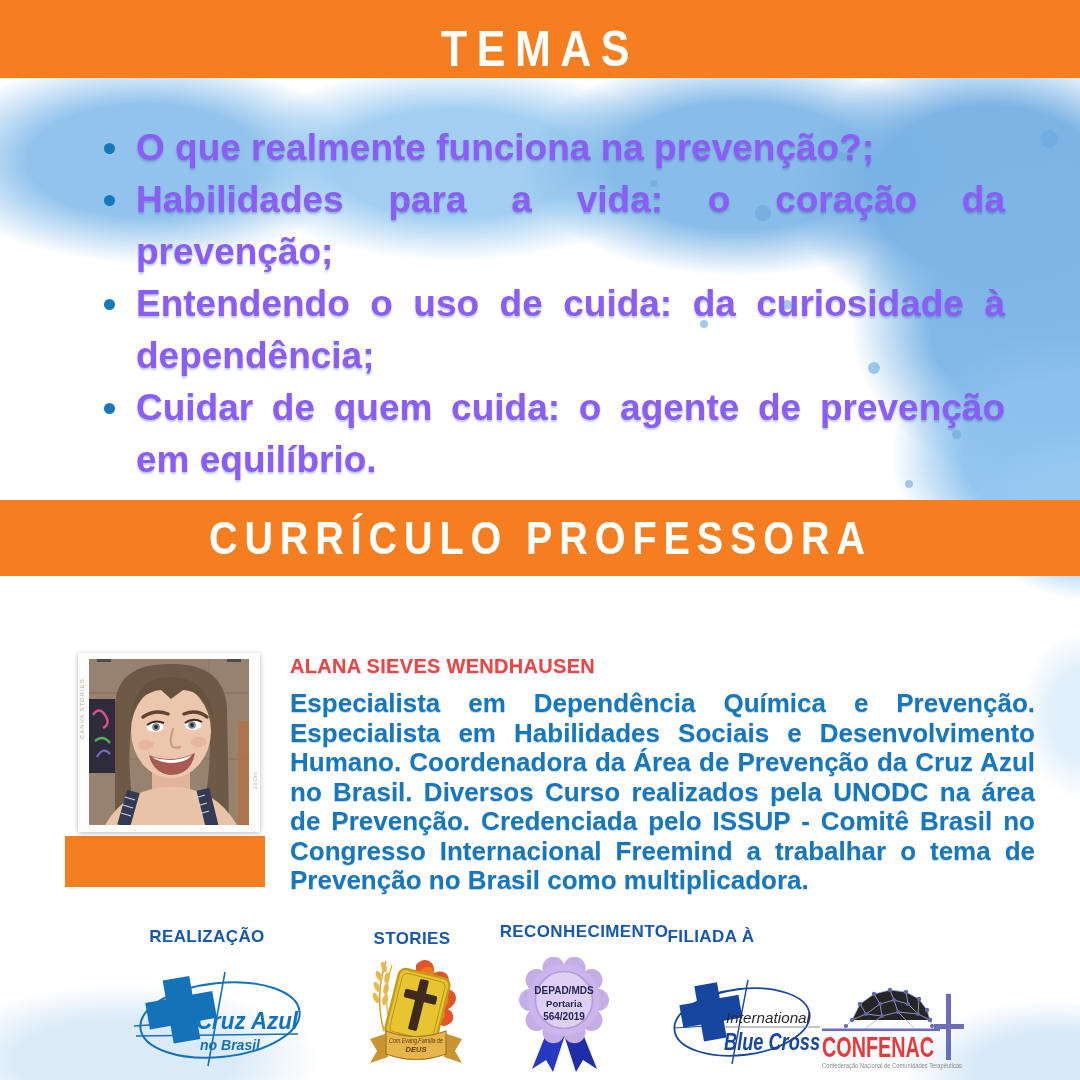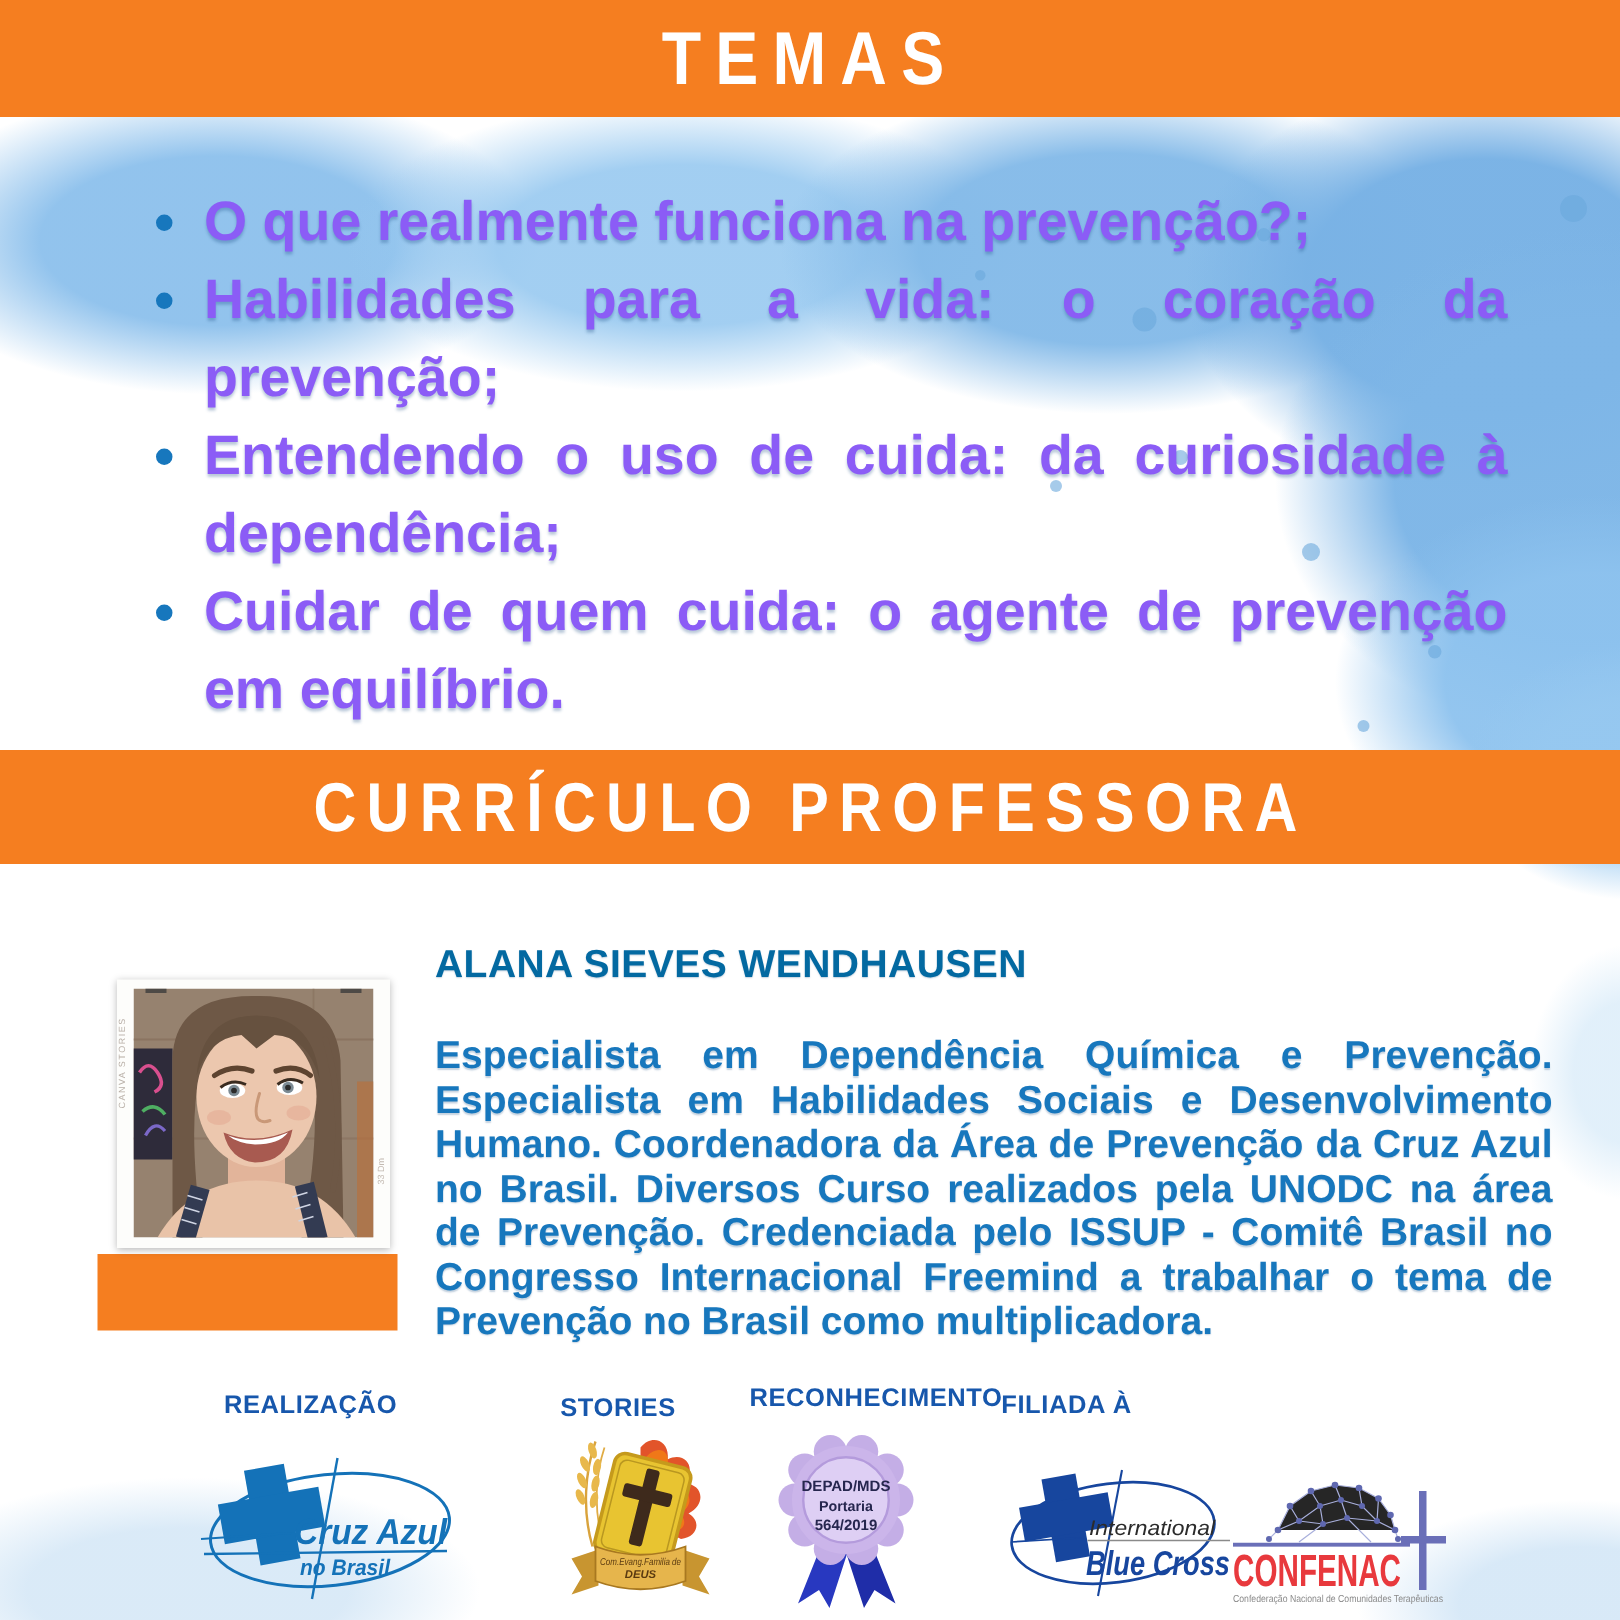--- a/index.html
+++ b/index.html
@@ -16,21 +16,21 @@
   .b4{left:790px;top:50px;width:400px;height:280px;background:radial-gradient(closest-side,rgba(121,178,229,.98) 60%,rgba(121,178,229,0));}
   .b5{left:850px;top:150px;width:420px;height:340px;background:radial-gradient(closest-side,rgba(126,182,231,.98) 62%,rgba(126,182,231,0));}
   .b6{left:890px;top:330px;width:350px;height:250px;background:radial-gradient(closest-side,rgba(141,194,238,.95) 58%,rgba(141,194,238,0));}
   .b7{left:975px;top:430px;width:230px;height:170px;background:radial-gradient(closest-side,rgba(150,200,240,.9) 55%,rgba(150,200,240,0));}
   .b8{left:-70px;top:985px;width:390px;height:150px;background:radial-gradient(closest-side,rgba(216,233,247,.95) 55%,rgba(216,233,247,0));}
   .b9{left:905px;top:1000px;width:300px;height:140px;background:radial-gradient(closest-side,rgba(214,232,247,.95) 55%,rgba(214,232,247,0));}
   .b10{left:1020px;top:630px;width:130px;height:170px;background:radial-gradient(closest-side,rgba(218,236,249,.8) 55%,rgba(218,236,249,0));}
   .sp{position:absolute;border-radius:50%;background:rgba(106,168,220,.6);}
   
   .banner{position:absolute;left:0;width:1080px;background:#F57E20;display:flex;align-items:center;justify-content:center;z-index:5;}
-  .banner-top{top:0;height:78px;}
+  .banner-top{top:0;height:78px;align-items:flex-end;}
   .banner-mid{top:500px;height:76px;}
   .banner h1{margin:0;color:#ffffff;font-weight:bold;display:inline-block;transform:scaleX(.86);white-space:nowrap;}
   .banner-top h1{font-size:50px;letter-spacing:11px;}
   .banner-mid h1{font-size:46px;letter-spacing:8px;}
   
   .temas{position:absolute;left:100px;top:122px;width:905px;z-index:3;list-style:none;margin:0;padding:0;}
   .temas li{
     position:relative;padding-left:36px;margin:0;text-align:justify;
     color:#8b5cf6;font-size:37px;font-weight:bold;line-height:52px;
     text-shadow:0 2px 2px rgba(23,74,128,.30);
@@ -47,22 +47,22 @@
   .frame-side{
     position:absolute;left:1px;top:86px;transform:rotate(-90deg);transform-origin:left top;
     font-size:6px;color:#b9b0a8;letter-spacing:1px;white-space:nowrap;
   }
   .frame-mark{
     position:absolute;right:2px;bottom:60px;transform:rotate(-90deg);transform-origin:right bottom;
     font-size:6px;color:#c3bab2;white-space:nowrap;
   }
   .accent-block{position:absolute;left:65px;top:836px;width:200px;height:51px;background:#F57E20;z-index:3;}
   .prof-name{
-    position:absolute;left:290px;top:627px;width:745px;z-index:3;
-    color:#0369a1;font-size:26px;font-weight:bold;letter-spacing:.3px;
+    position:absolute;left:290px;top:655px;width:745px;z-index:3;
+    color:#ef4444;font-size:20px;font-weight:bold;letter-spacing:.3px;
     text-shadow:0 1px 1px rgba(23,74,128,.25);
   }
   .prof-bio{
     position:absolute;left:290px;top:689px;width:745px;z-index:3;text-align:justify;
     color:#1777BD;font-size:26px;font-weight:bold;line-height:29.5px;
     text-shadow:0 1px 1px rgba(23,74,128,.25);
   }
   
   .flabel{
     position:absolute;transform:translateX(-50%);z-index:3;white-space:nowrap;
@@ -189,21 +189,21 @@
         <rect x="15" y="27" width="68" height="27"></rect>
       </g>
       <line x1="76" y1="96" x2="93" y2="2" stroke="#1472B8" stroke-width="1.6"></line>
       <line x1="2" y1="56" x2="62" y2="52" stroke="#1472B8" stroke-width="1.3"></line>
       <line x1="4" y1="66" x2="166" y2="64" stroke="#1472B8" stroke-width="1.6"></line>
       <text x="64" y="59" font-size="24" font-weight="bold" font-style="italic" fill="#1472B8" textLength="102" lengthAdjust="spacingAndGlyphs">Cruz Azul</text>
       <text x="68" y="80" font-size="15" font-weight="bold" font-style="italic" fill="#1472B8" textLength="60" lengthAdjust="spacingAndGlyphs">no Brasil</text>
     </svg>
   </div>
 
-  <div class="logo" style="left:369px;top:951px">
+  <div class="logo" style="left:358px;top:951px">
     <svg width="116" height="118" viewBox="0 0 116 118">
       <g>
         <path d="M28 10 C21 30 19 56 26 80" fill="none" stroke="#D9A33C" stroke-width="1.6"></path>
         <path d="M34 14 C28 32 27 54 32 74" fill="none" stroke="#E0AC45" stroke-width="1.2"></path>
         <g fill="#E8B84B">
           <ellipse cx="26" cy="16" rx="2.6" ry="5.5" transform="rotate(-18 26 16)"></ellipse>
           <ellipse cx="21" cy="25" rx="2.6" ry="5.5" transform="rotate(-26 21 25)"></ellipse>
           <ellipse cx="29" cy="27" rx="2.6" ry="5.5" transform="rotate(10 29 27)"></ellipse>
           <ellipse cx="19" cy="36" rx="2.6" ry="5.5" transform="rotate(-26 19 36)"></ellipse>
           <ellipse cx="28" cy="38" rx="2.6" ry="5.5" transform="rotate(12 28 38)"></ellipse>

